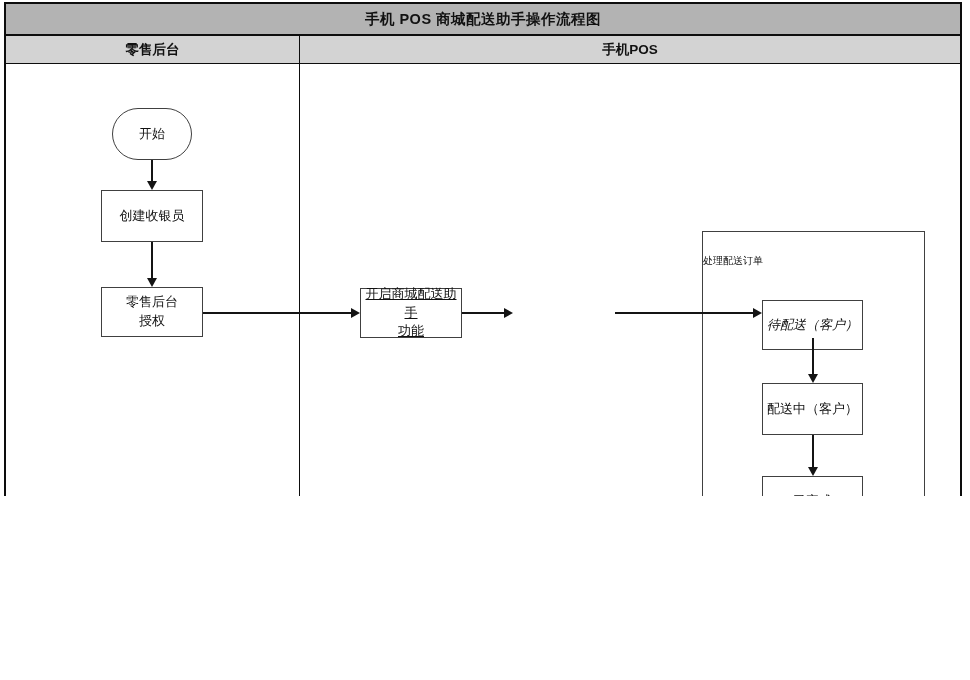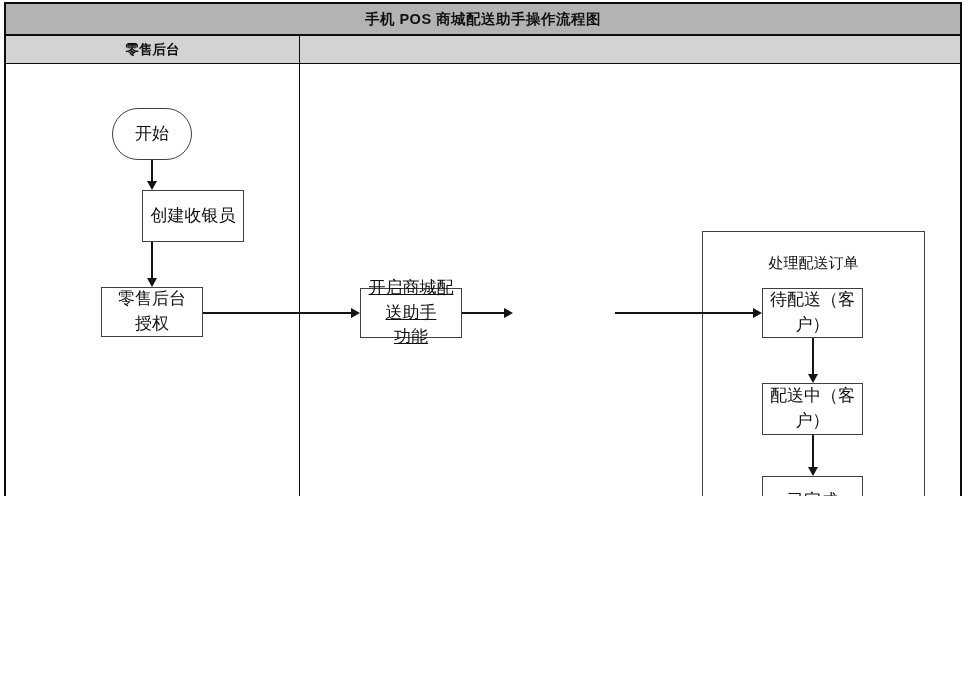--- a/index.html
+++ b/index.html
@@ -62,35 +62,35 @@
     width:1.5px; height:604px;
     background:#0d0d0d;
   }
   
   .node{
     position:absolute;
     background:#ffffff;
     border:1.5px solid var(--node_border);
     display:flex; align-items:center; justify-content:center;
     text-align:center;
-    font-size:17px;
+    font-size:13px;
     line-height:1.45;
     white-space:pre-line;
   }
   .terminal{ border-radius:26px; }
   .group-box{
     position:absolute;
     background:transparent;
     border:1.5px solid var(--node_border);
   }
   .group-label{
     position:absolute;
     left:0; top:22px; width:100%;
-    text-align:center;
-    font-size:15px;
+    text-align:left;
+    font-size:10px;
   }
   
   .shaft{ position:absolute; background:var(--line); }
   .head-down{
     position:absolute; width:0; height:0;
     border-left:5px solid transparent;
     border-right:5px solid transparent;
     border-top:9px solid var(--line);
   }
   .head-right{
@@ -102,35 +102,36 @@
 </style>
 </head>
 <body>
 
 <div id="stage">
 
   <div class="frame"></div>
   <div class="title-row">手机 POS 商城配送助手操作流程图</div>
   <div class="header-row">
     <div class="header-cell left">零售后台</div>
+    <div class="header-cell right">手机POS</div>
   </div>
   <div class="lane-divider"></div>
 
   <div class="node terminal" style="left:112px;top:108px;width:80px;height:52px;">开始</div>
-  <div class="node" style="left:101px;top:190px;width:102px;height:52px;margin-left:41px;">创建收银员</div>
+  <div class="node" style="left:101px;top:190px;width:102px;height:52px;">创建收银员</div>
   <div class="node" style="left:101px;top:287px;width:102px;height:50px;">零售后台
 授权</div>
 
   <div class="node" style="left:360px;top:288px;width:102px;height:50px;text-decoration:underline;">开启商城配送助手
 功能</div>
 
   <div class="group-box" style="left:702px;top:231px;width:223px;height:326px;">
     <div class="group-label">处理配送订单</div>
   </div>
-  <div class="node" style="left:762px;top:288px;width:101px;height:50px;">待配送（客户）</div>
+  <div class="node" style="left:762px;top:300px;width:101px;height:50px;font-style:italic;">待配送（客户）</div>
   <div class="node" style="left:762px;top:383px;width:101px;height:52px;">配送中（客户）</div>
   <div class="node" style="left:762px;top:476px;width:101px;height:51px;">已完成</div>
 
   <div class="shaft" style="left:151px;top:160px;width:1.5px;height:22px;"></div>
   <div class="head-down" style="left:147px;top:181px;"></div>
 
   <div class="shaft" style="left:151px;top:242px;width:1.5px;height:37px;"></div>
   <div class="head-down" style="left:147px;top:278px;"></div>
 
   <div class="shaft" style="left:203px;top:312px;width:149px;height:1.5px;"></div>

